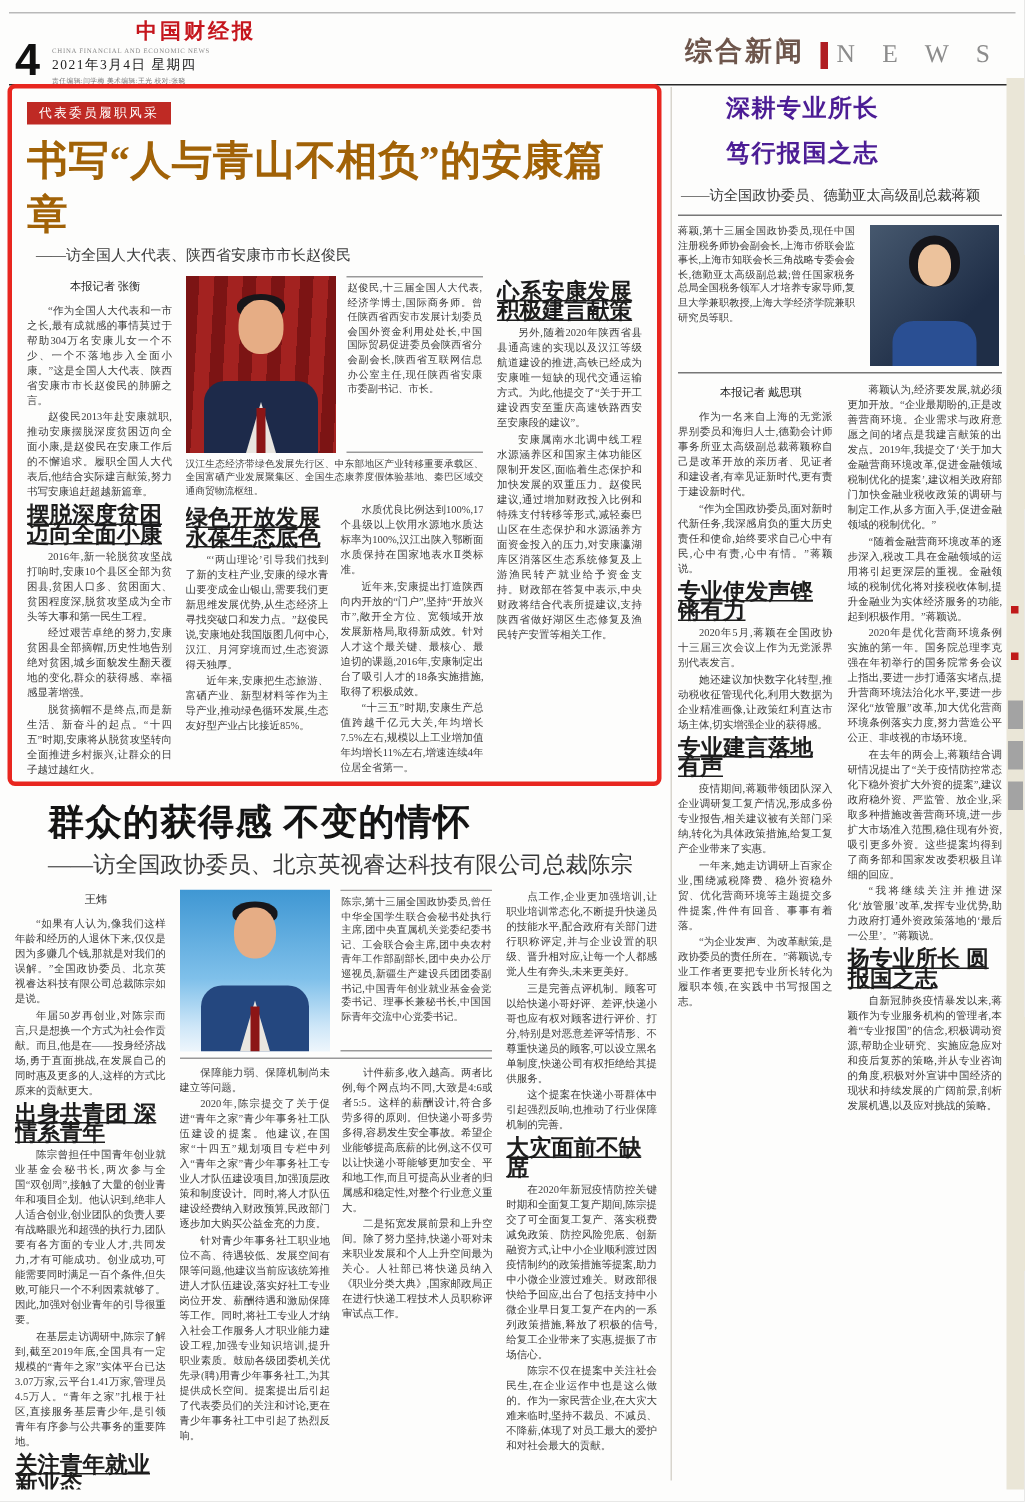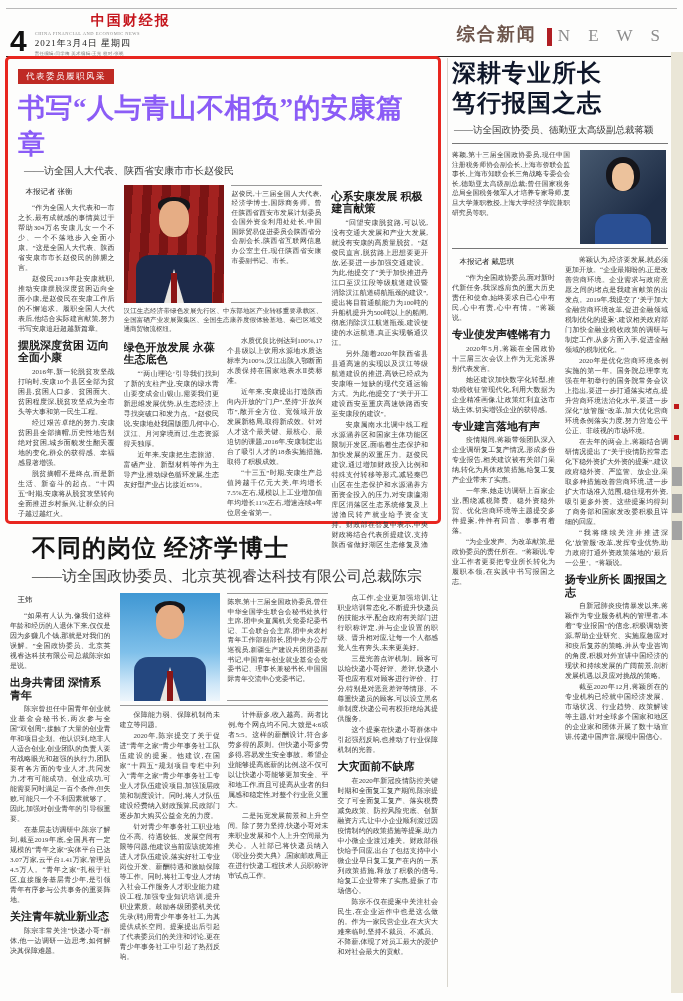--- a/index.html
+++ b/index.html
@@ -22,32 +22,32 @@
   .section-en{font-size:17px;color:#8c8c8c;letter-spacing:7px;}
   
   .main{position:absolute;left:0;top:50px;width:683px;height:943px;}
   .v-divider{position:absolute;left:447px;top:8px;bottom:6px;width:1px;background:#d8d5cd;}
   
   .edge-strip{position:absolute;right:0;top:2px;width:12px;height:941px;background:#eae6d7;}
   .edge-block{position:absolute;left:1px;width:10px;height:19px;background:#a3a3a3;}
   .edge-dot{position:absolute;left:3px;width:5px;height:5px;background:#c01a1a;}
   
   .para{font-size:7px;line-height:10px;text-align:justify;text-indent:2em;margin:0 0 1px;color:#3c3c3c;}
-  .sec-head{font-size:11px;line-height:12.5px;font-weight:bold;color:#1d1d1d;margin:5px 0 3px;
-            font-family:"Liberation Sans",sans-serif;}
-  .byline{font-size:7.5px;color:#222;margin:2px 0 6px;text-indent:1em;}
+  .sec-head{font-size:15px;line-height:12.5px;font-weight:bold;color:#1d1d1d;margin:5px 0 3px;
+            font-family:"Liberation Sans",sans-serif;text-decoration:underline;}
+  .byline{font-size:7.5px;color:#222;margin:2px 0 6px;text-indent:1em;text-align:center;}
   .bio-note{font-size:6.8px;line-height:9.6px;text-align:justify;color:#3c3c3c;}
   .photo-caption{font-size:6.5px;line-height:9px;text-align:justify;color:#444;}
   .col{overflow:hidden;}
   
   .art1{position:absolute;left:5px;top:6px;width:436px;height:468px;border:3.5px solid #e8261f;
         border-radius:5px;padding:6px 10px;box-sizing:border-box;background:#fdfdfc;}
   .a1-tag{display:inline-block;background:#bf2a24;color:#fff;font-size:8.5px;line-height:10px;
           padding:2.5px 8px;letter-spacing:1.5px;font-family:"Liberation Sans",sans-serif;}
-  .a1-headline{font-size:27px;font-weight:bold;color:#8b5cf6;letter-spacing:.5px;margin:6px 0 2px;}
+  .a1-headline{font-size:27px;font-weight:bold;color:#a16207;letter-spacing:.5px;margin:6px 0 2px;}
   .a1-subtitle{font-size:10px;color:#3a3a3a;margin:2px 0 7px 6px;}
   .a1-body{display:flex;gap:9px;height:365px;}
   .a1-body .col{width:103px;height:100%;}
   .a1-mid{width:212px;height:100%;overflow:hidden;}
   .mid-row{display:flex;gap:7px;}
   .bio-box{border-top:1px solid #999;border-bottom:1px solid #999;padding:3px 1px;width:100px;}
   .mid-cols{display:flex;gap:8px;margin-top:3px;}
   .mid-cols .col{width:102px;height:232px;}
   
   .photo{position:relative;overflow:hidden;flex:none;}
@@ -65,21 +65,21 @@
   .photo3 .ph-head{top:12px;width:28px;height:34px;}
   .photo3 .ph-hair{top:8px;width:30px;height:15px;}
   .photo3 .ph-suit{width:72px;height:44px;background:#24477f;}
   .photo2{width:86px;height:94px;background:linear-gradient(135deg,#46586e,#1f2e47 70%);}
   .photo2 .ph-hair{top:7px;width:34px;height:34px;background:#15151a;border-radius:50% 50% 45% 45%;z-index:0;}
   .photo2 .ph-face{position:absolute;left:50%;transform:translateX(-50%);top:13px;width:22px;height:28px;
                    background:#ecc29c;border-radius:46%;z-index:1;}
   .photo2 .ph-suit{width:56px;height:30px;background:#2a4f93;z-index:1;}
   
   .art2{position:absolute;left:452px;top:8px;width:216px;height:930px;overflow:hidden;}
-  .a2-headline{font-size:24px;font-weight:bold;color:#0f172a;line-height:30px;letter-spacing:1px;}
+  .a2-headline{font-size:16px;font-weight:bold;color:#4c1d95;line-height:30px;letter-spacing:1px;margin-left:32px;}
   .a2-subtitle{font-size:9.5px;color:#3a3a3a;margin:6px 0 6px 2px;}
   .a2-rule{border-top:1px solid #777;margin:4px 0 6px;}
   .a2-top{display:flex;gap:10px;}
   .a2-top .bio-wrap{width:118px;}
   .a2-cols{display:flex;gap:10px;margin-top:6px;}
   .a2-cols .col{width:103px;height:655px;}
   
   .art3{position:absolute;left:6px;top:480px;width:436px;height:458px;padding:2px 4px;box-sizing:border-box;}
   .a3-headline{font-size:24px;font-weight:bold;color:#141414;letter-spacing:1px;margin:0 0 3px 22px;}
   .a3-subtitle{font-size:15px;color:#3a3a3a;margin:0 0 7px 22px;}
@@ -155,21 +155,20 @@
             <div class="col">
                 <div class="para">水质优良比例达到100%,17个县级以上饮用水源地水质达标率为100%,汉江出陕入鄂断面水质保持在国家地表水Ⅱ类标准。</div>
                 <div class="para">近年来,安康提出打造陕西向内开放的“门户”,坚持“开放兴市”,敞开全方位、宽领域开放发展新格局,取得新成效。针对人才这个最关键、最核心、最迫切的课题,2016年,安康制定出台了吸引人才的18条实施措施,取得了积极成效。</div>
                 <div class="para">“十三五”时期,安康生产总值跨越千亿元大关,年均增长7.5%左右,规模以上工业增加值年均增长11%左右,增速连续4年位居全省第一。</div>
               </div>
           </div>
         </div>
 
         <div class="col">
             <div class="sec-head">心系安康发展 积极建言献策</div>
-            <div class="para">“回望安康脱贫路,可以说,没有交通大发展和产业大发展,就没有安康的高质量脱贫。”赵俊民直言,脱贫路上思想要更开放,还要进一步加强交通建设。为此,他提交了“关于加快推进丹江口至汉江段等级航道建设暨消除汉江航道碍航瓶颈的建议”,提出将目前通航能力为100吨的升船机提升为500吨以上的船闸,彻底消除汉江航道瓶颈,建设便捷的水运航道,真正实现畅通汉江。</div>
             <div class="para">另外,随着2020年陕西省县县通高速的实现以及汉江等级航道建设的推进,高铁已经成为安康唯一短缺的现代交通运输方式。为此,他提交了“关于开工建设西安至重庆高速铁路西安至安康段的建议”。</div>
             <div class="para">安康属南水北调中线工程水源涵养区和国家主体功能区限制开发区,面临着生态保护和加快发展的双重压力。赵俊民建议,通过增加财政投入比例和特殊支付转移等形式,减轻秦巴山区在生态保护和水源涵养方面资金投入的压力,对安康瀛湖库区消落区生态系统修复及上游渔民转产就业给予资金支持。财政部在答复中表示,中央财政将结合代表所提建议,支持陕西省做好湖区生态修复及渔民转产安置等相关工作。</div>
           </div>
       </div>
     </div>
 
     <div class="art2">
       <div class="a2-headline">深耕专业所长</div>
       <div class="a2-headline">笃行报国之志</div>
       <div class="a2-subtitle">——访全国政协委员、德勤亚太高级副总裁蒋颖</div>
@@ -181,49 +180,51 @@
           <div class="ph-hair"></div>
           <div class="ph-face"></div>
           <div class="ph-suit"></div>
         </div>
       </div>
       <div class="a2-rule"></div>
 
       <div class="a2-cols">
         <div class="col">
             <div class="byline">本报记者 戴思琪</div>
+            <div class="para">作为一名来自上海的无党派界别委员和海归人士,德勤会计师事务所亚太高级副总裁蒋颖称自己是改革开放的亲历者、见证者和建设者,有幸见证新时代,更有责于建设新时代。</div>
             <div class="para">“作为全国政协委员,面对新时代新任务,我深感肩负的重大历史责任和使命,始终要求自己心中有民,心中有责,心中有情。”蒋颖说。</div>
             <div class="sec-head">专业使发声铿锵有力</div>
             <div class="para">2020年5月,蒋颖在全国政协十三届三次会议上作为无党派界别代表发言。</div>
             <div class="para">她还建议加快数字化转型,推动税收征管现代化,利用大数据为企业精准画像,让政策红利直达市场主体,切实增强企业的获得感。</div>
             <div class="sec-head">专业建言落地有声</div>
             <div class="para">疫情期间,蒋颖带领团队深入企业调研复工复产情况,形成多份专业报告,相关建议被有关部门采纳,转化为具体政策措施,给复工复产企业带来了实惠。</div>
             <div class="para">一年来,她走访调研上百家企业,围绕减税降费、稳外资稳外贸、优化营商环境等主题提交多件提案,件件有回音、事事有着落。</div>
             <div class="para">“为企业发声、为改革献策,是政协委员的责任所在。”蒋颖说,专业工作者更要把专业所长转化为履职本领,在实践中书写报国之志。</div>
           </div>
         <div class="col">
             <div class="para">蒋颖认为,经济要发展,就必须更加开放。“企业最期盼的,正是改善营商环境。企业需求与政府意愿之间的堵点是我建言献策的出发点。2019年,我提交了‘关于加大金融营商环境改革,促进金融领域税制优化的提案’,建议相关政府部门加快金融业税收政策的调研与制定工作,从多方面入手,促进金融领域的税制优化。”</div>
+            <div class="para">“随着金融营商环境改革的逐步深入,税改工具在金融领域的运用将引起更深层的重视。金融领域的税制优化将对接税收体制,提升金融业为实体经济服务的功能,起到积极作用。”蒋颖说。</div>
             <div class="para">2020年是优化营商环境条例实施的第一年。国务院总理李克强在年初举行的国务院常务会议上指出,要进一步打通落实堵点,提升营商环境法治化水平,要进一步深化“放管服”改革,加大优化营商环境条例落实力度,努力营造公平公正、非歧视的市场环境。</div>
             <div class="para">在去年的两会上,蒋颖结合调研情况提出了“关于疫情防控常态化下稳外资扩大外资的提案”,建议政府稳外资、严监管、放企业,采取多种措施改善营商环境,进一步扩大市场准入范围,稳住现有外资,吸引更多外资。这些提案均得到了商务部和国家发改委积极且详细的回应。</div>
             <div class="para">“我将继续关注并推进深化‘放管服’改革,发挥专业优势,助力政府打通外资政策落地的‘最后一公里’。”蒋颖说。</div>
             <div class="sec-head">扬专业所长 圆报国之志</div>
             <div class="para">自新冠肺炎疫情暴发以来,蒋颖作为专业服务机构的管理者,本着“专业报国”的信念,积极调动资源,帮助企业研究、实施应急应对和疫后复苏的策略,并从专业咨询的角度,积极对外宣讲中国经济的现状和持续发展的广阔前景,剖析发展机遇,以及应对挑战的策略。</div>
-            <div class="para">截至2020年12月,蒋颖所在的专业机构已经就中国经济发展、市场状况、行业趋势、政策解读等主题,针对全球多个国家和地区的企业家和团体开展了数十场宣讲,传递中国声音,展现中国信心。</div>
           </div>
       </div>
     </div>
 
     <div class="art3">
-      <div class="a3-headline">不同的岗位 经济学博士</div>
+      <div class="a3-headline">群众的获得感 不变的情怀</div>
       <div class="a3-subtitle">——访全国政协委员、北京英视睿达科技有限公司总裁陈宗</div>
 
       <div class="a3-body">
         <div class="col">
             <div class="byline">王炜</div>
             <div class="para">“如果有人认为,像我们这样年龄和经历的人退休下来,仅仅是因为多赚几个钱,那就是对我们的误解。”全国政协委员、北京英视睿达科技有限公司总裁陈宗如是说。</div>
+            <div class="para">年届50岁再创业,对陈宗而言,只是想换一个方式为社会作贡献。而且,他是在——投身经济战场,勇于直面挑战,在发展自己的同时惠及更多的人,这样的方式比原来的贡献更大。</div>
             <div class="sec-head">出身共青团 深情系青年</div>
             <div class="para">陈宗曾担任中国青年创业就业基金会秘书长,两次参与全国“双创周”,接触了大量的创业青年和项目企划。他认识到,绝非人人适合创业,创业团队的负责人要有战略眼光和超强的执行力,团队要有各方面的专业人才,共同发力,才有可能成功。创业成功,可能需要同时满足一百个条件,但失败,可能只一个不利因素就够了。因此,加强对创业青年的引导很重要。</div>
             <div class="para">在基层走访调研中,陈宗了解到,截至2019年底,全国具有一定规模的“青年之家”实体平台已达3.07万家,云平台1.41万家,管理员4.5万人。“青年之家”扎根于社区,直接服务基层青少年,是引领青年有序参与公共事务的重要阵地。</div>
             <div class="sec-head">关注青年就业新业态</div>
             <div class="para">陈宗非常关注“快递小哥”群体,他一边调研一边思考,如何解决其保障难题。</div>
           </div>
 
         <div class="a3-mid">
           <div class="mid-row">
             <div class="photo photo3">

